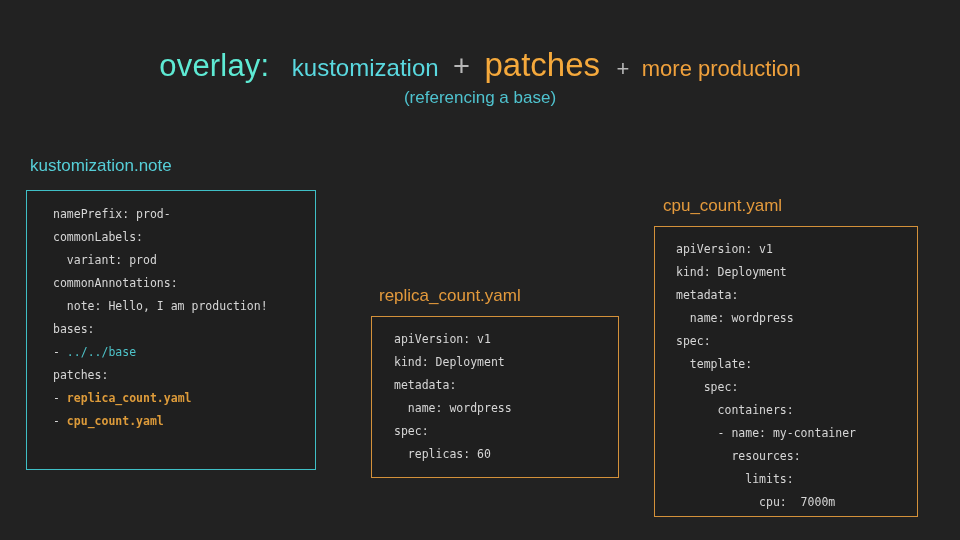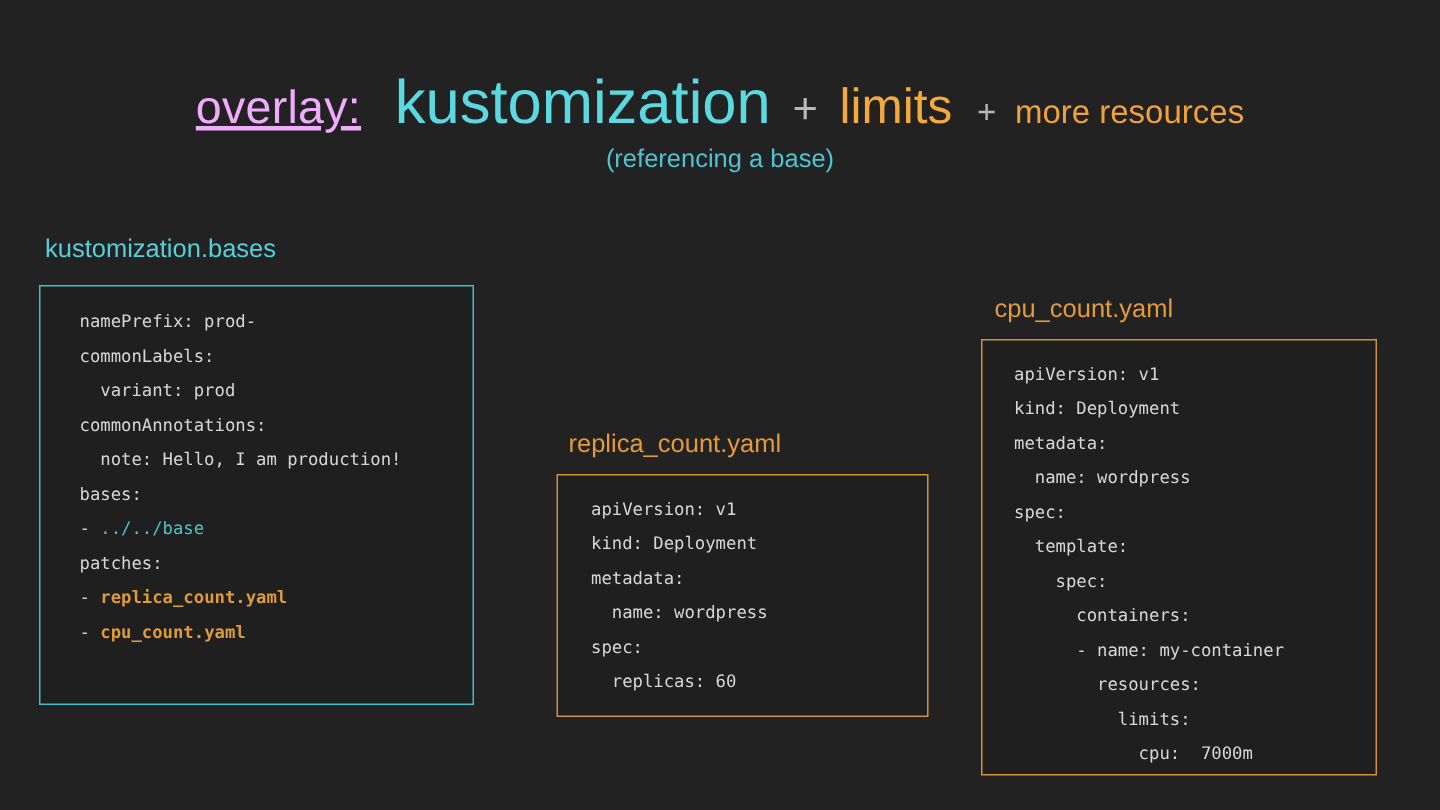--- a/index.html
+++ b/index.html
@@ -26,21 +26,21 @@
   #title-line {
     white-space: nowrap;
     line-height: 1;
   }
   .t-overlay {
     font-size: 31px;
     color: #9e9e9e;
     letter-spacing: 0.2px;
   }
   .t-kustomization {
-    font-size: 41px;
+    font-size: 24px;
     color: #5ad9e0;
     margin-left: 18px;
     margin-top: 35px;
   }
   .t-plus1 {
     font-size: 29px;
     color: #b8b8b8;
     margin-left: 10px;
     margin-right: 10px;
   }
@@ -119,31 +119,31 @@
     left: 654px; top: 226px; width: 264px; height: 291px;
     border-color: #d4913a;
   }
   #cpu-code { position: absolute; left: 21px; top: 11px; }
 </style>
 </head>
 <body style="background: rgb(34, 34, 34);">
 
 <div id="title-block">
   <div id="title-line">
-    <span class="t-overlay" style="color: #f0abfc; text-decoration: underline;">overlay:</span>
+    <span class="t-overlay" style="color: #5eead4;">overlay:</span>
     <span class="t-kustomization" style="color: rgb(90, 217, 224);">kustomization</span>
     <span class="t-plus1" style="color: rgb(184, 184, 184);">+</span>
-    <span class="t-patches" style="color: rgb(245, 169, 60);">limits</span>
+    <span class="t-patches" style="color: rgb(245, 169, 60);">patches</span>
     <span class="t-plus2" style="color: rgb(184, 184, 184);">+</span>
-    <span class="t-more" style="color: rgb(240, 161, 60);">more resources</span>
+    <span class="t-more" style="color: rgb(240, 161, 60);">more production</span>
   </div>
   <div id="title-sub" style="color: rgb(79, 195, 207);">(referencing a base)</div>
 </div>
 
-<div class="card-title" id="kustomization-title" style="color: rgb(86, 207, 216);">kustomization.bases</div>
+<div class="card-title" id="kustomization-title" style="color: rgb(86, 207, 216);">kustomization.note</div>
 <div class="card-box" id="kustomization-box" style="border-color: rgb(63, 191, 198);">
   <div class="code" id="kustomization-code"><div><span>namePrefix: prod-</span></div><div><span>commonLabels:</span></div><div><span>  variant: prod</span></div><div><span>commonAnnotations:</span></div><div><span>  note: Hello, I am production!</span></div><div><span>bases:</span></div><div><span class="dash">- </span><span class="hl-cyan">../../base</span></div><div><span>patches:</span></div><div><span class="dash">- </span><span class="hl-orange">replica_count.yaml</span></div><div><span class="dash">- </span><span class="hl-orange">cpu_count.yaml</span></div></div>
 </div>
 
 <div class="card-title" id="replica-title" style="color: rgb(228, 154, 60);">replica_count.yaml</div>
 <div class="card-box" id="replica-box" style="border-color: rgb(212, 145, 58);">
   <div class="code" id="replica-code"><div><span>apiVersion: v1</span></div><div><span>kind: Deployment</span></div><div><span>metadata:</span></div><div><span>  name: wordpress</span></div><div><span>spec:</span></div><div><span>  replicas: 60</span></div></div>
 </div>
 
 <div class="card-title" id="cpu-title" style="color: rgb(228, 154, 60);">cpu_count.yaml</div>

